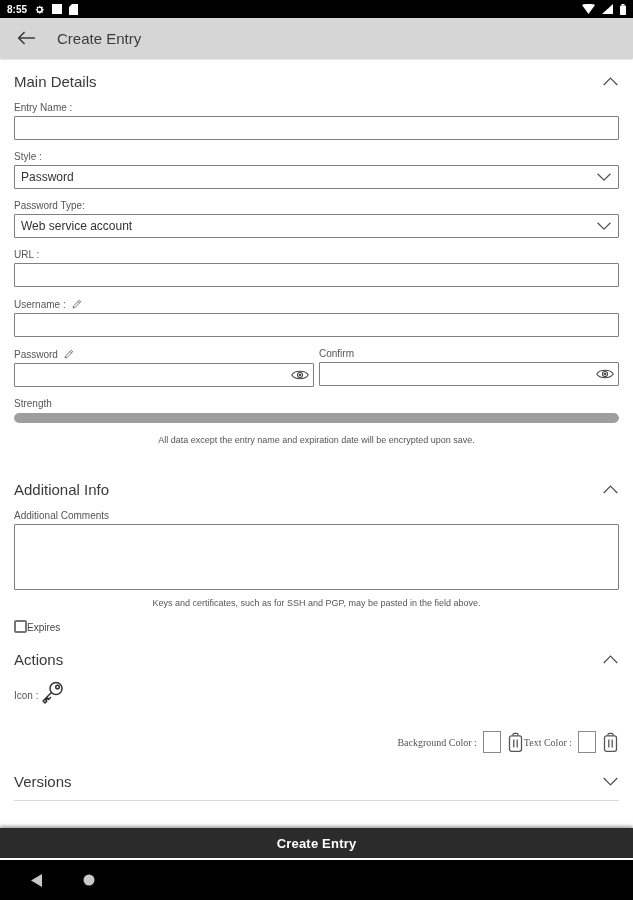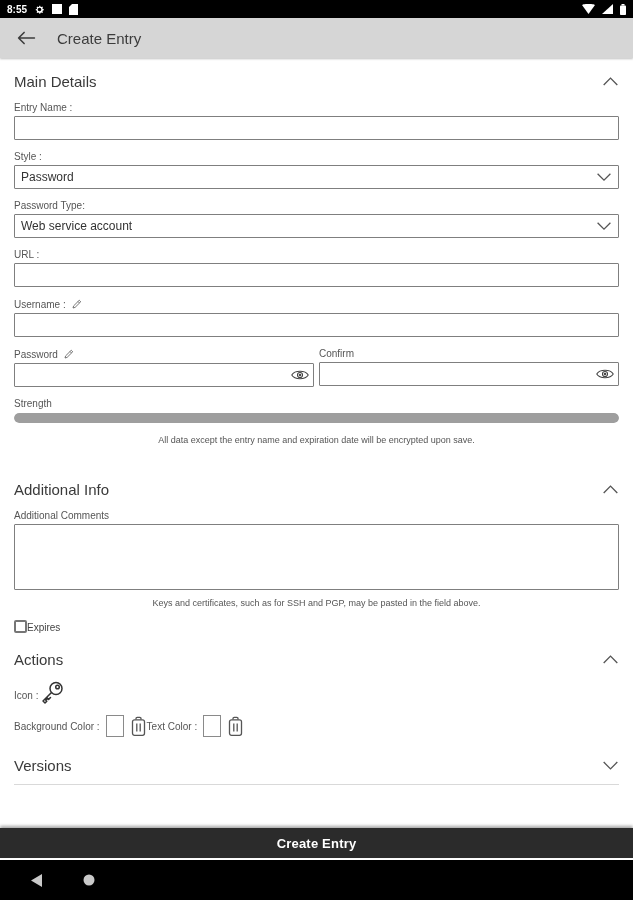--- a/index.html
+++ b/index.html
@@ -69,22 +69,23 @@
   }
   .checkbox-row { display:flex; align-items:flex-end; gap:0; margin-top:12px; }
   .checkbox {
     width:13px; height:13px; border:2px solid #767676; border-radius:2px;
     background:#fff; cursor:pointer;
   }
   .checkbox-label { font-size:10px; color:#444; }
   .icon-row { display:flex; align-items:flex-end; margin-top:10px; }
   .icon-row .field-label { margin:0 0 6px 0; }
   .color-row {
-    display:flex; align-items:center; justify-content:flex-start;
-    margin-top:8px;
+    display:flex; align-items:center; justify-content:flex-end;
+    margin-top:24px;
+    font-family:Liberation Serif, serif;
   }
   .color-group { display:flex; align-items:center; gap:6px; }
   .color-group .c-label { font-size:10px; color:#555; }
   .swatch {
     width:18px; height:22px; border:1px solid #8a8a8a; background:#fff;
     cursor:pointer;
   }
   .divider { height:1px; background:#d9d9d9; margin-top:9px; }
   
   .create-bar {

